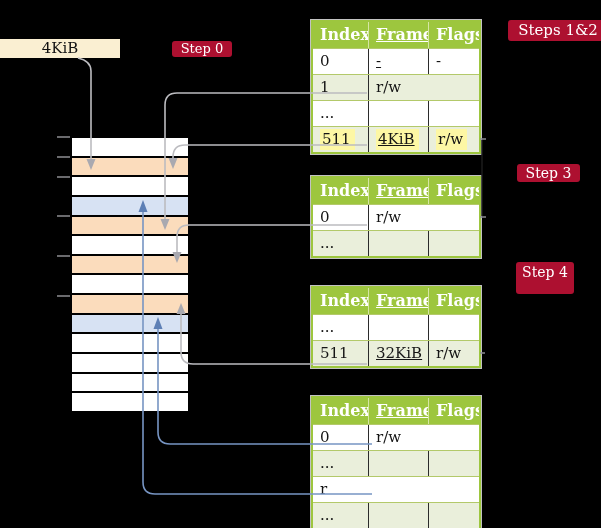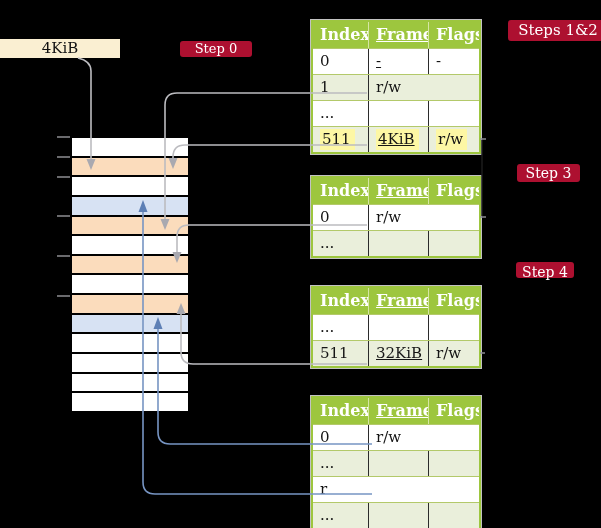--- a/index.html
+++ b/index.html
@@ -10,24 +10,24 @@
   .abs{position:absolute;}
   
   .frame-box{
     left:0;top:39px;width:120px;height:19px;background:#faefd2;color:#111;
     font-size:15px;line-height:19px;text-align:center;z-index:2;
   }
   
   .badge{
     background:#ad1030;color:#fff;text-align:center;border-radius:3px;z-index:2;
   }
-  .badge.b0{left:180px;top:41px;width:72px;height:16px;font-size:13px;line-height:16px;}
+  .badge.b0{left:172px;top:41px;width:60px;height:16px;font-size:13px;line-height:16px;}
   .badge.b12{left:508px;top:20px;width:100px;height:21px;font-size:15px;line-height:21px;}
   .badge.b3{left:517px;top:164px;width:63px;height:18px;font-size:14px;line-height:18px;}
-  .badge.b4{left:516px;top:262px;width:58px;height:16px;font-size:14px;line-height:20px;}
+  .badge.b4{left:516px;top:262px;width:58px;height:32px;font-size:14px;line-height:20px;}
   
   .ptable{
     width:170px;background:#fff;border:2px solid #9dc63e;outline:1px solid #c2c2c2;
     box-sizing:border-box;z-index:1;
   }
   .trow{display:flex;height:26px;box-sizing:border-box;}
   .trow.thead{background:#9dc63e;}
   .tcell{
     box-sizing:border-box;padding-left:7px;font-size:15px;line-height:25px;color:#151515;
     overflow:hidden;white-space:nowrap;

